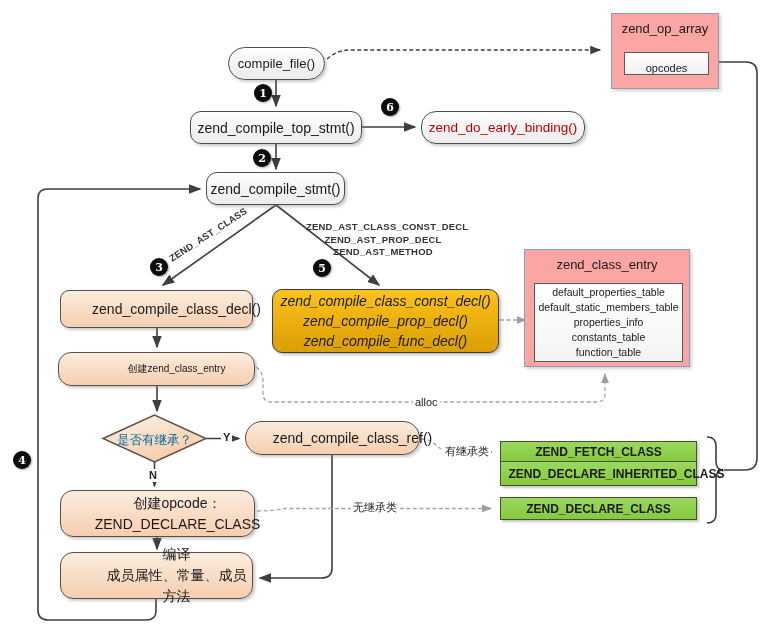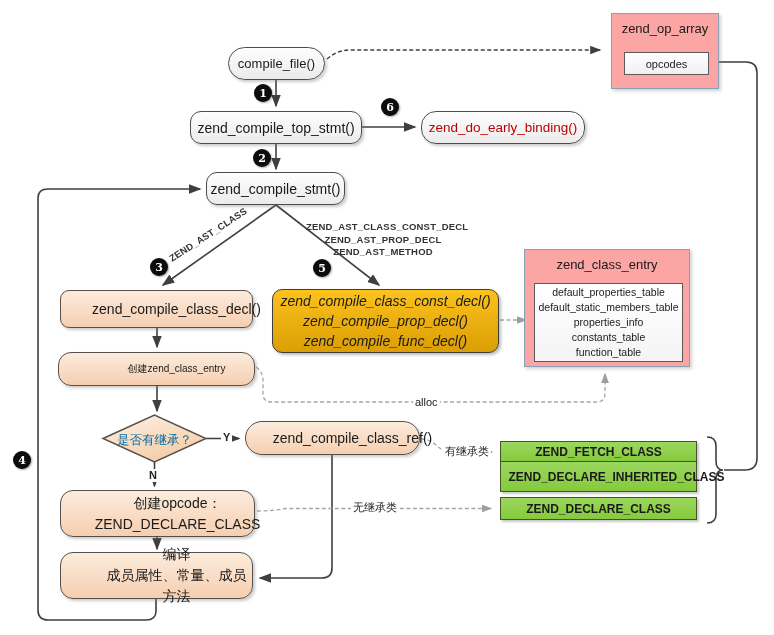--- a/index.html
+++ b/index.html
@@ -6,21 +6,21 @@
   body{width:774px;height:635px;background:#ffffff;font-family:"Liberation Sans",sans-serif;color:#1a1a1a;}
   .canvas{position:relative;width:774px;height:635px;overflow:hidden;}
   svg.wires{position:absolute;left:0;top:0;z-index:1;}
   .node{position:absolute;z-index:2;display:flex;align-items:center;justify-content:center;flex-direction:column;text-align:center;box-sizing:border-box;}
   .pill{background:linear-gradient(180deg,#fefefe 0%,#ebebeb 100%);border:1.4px solid #4d4d4d;box-shadow:2px 2px 3px rgba(125,125,125,.4);font-size:13.5px;}
   .peach{background:linear-gradient(180deg,#fcecdd 0%,#f6ceb0 100%);border:1.4px solid #56504a;box-shadow:2px 2px 3px rgba(125,125,125,.4);font-size:13.5px;padding-left:40px;}
   .orange{background:linear-gradient(180deg,#fcc21d 0%,#db9e04 100%);border:1.5px solid #3d3d3d;border-radius:10px;box-shadow:2px 2px 3px rgba(110,110,110,.45);font-size:14px;font-style:italic;}
   .orange .ln{display:block;line-height:20px;}
   .blue{background:#fca5a5;border:1px solid #8ba0b8;box-shadow:2px 2px 3px rgba(125,125,125,.35);display:block;}
   .blue .title{text-align:center;font-size:13px;padding-top:7px;}
-  .whitebox{position:absolute;background:linear-gradient(180deg,#ffffff 0%,#f0f0f0 100%);border:1px solid #5a5a5a;display:flex;align-items:center;justify-content:center;}
+  .whitebox{position:absolute;background:linear-gradient(180deg,#ffffff 0%,#f0f0f0 100%);border:1px solid #5a5a5a;display:flex;align-items:flex-end;justify-content:center;}
   .green{background:linear-gradient(180deg,#9bd75e 0%,#85ca3c 100%);border:1.3px solid #45552a;box-shadow:2px 2px 2px rgba(120,120,120,.4);font-size:12px;font-weight:bold;}
   .fields{position:absolute;left:9px;top:33px;width:147px;height:77px;background:linear-gradient(180deg,#ffffff,#f4f4f4);border:1px solid #5a5a5a;display:flex;flex-direction:column;justify-content:center;}
   .fields div{font-size:10.5px;line-height:15px;text-align:center;}
   .step{position:absolute;z-index:3;width:18px;height:18px;border-radius:50%;background:#0c0c0c;color:#ffffff;display:flex;align-items:center;justify-content:center;font-family:"DejaVu Serif",serif;font-weight:bold;font-size:11px;box-shadow:1px 1px 2px rgba(0,0,0,.35);}
   .elabel{position:absolute;z-index:3;font-size:11px;color:#222222;background:#ffffff;padding:0 2px;line-height:13px;}
   .astlabel{position:absolute;z-index:3;font-size:9.5px;font-weight:bold;color:#333333;letter-spacing:.2px;}
   .astgroup{position:absolute;z-index:3;font-size:9.5px;font-weight:bold;color:#333333;text-align:center;line-height:12.5px;letter-spacing:.2px;}
   .red{color:#c00000;}
   .dtext{position:absolute;z-index:3;font-size:12.5px;color:#0369a1;text-align:center;}
   .two-ln{line-height:21px;font-size:14px;}
@@ -129,21 +129,21 @@
   </div>
 
   <div class="node peach two-ln" style="left:60px;top:552px;width:193px;height:47px;border-radius:13px;">
     <span>编译</span>
     <span>成员属性、常量、成员方法</span>
   </div>
 
   <div class="node green" style="left:500px;top:441px;width:197px;height:21px;">
     <span>ZEND_FETCH_CLASS</span>
   </div>
-  <div class="node green" style="left:500px;top:461px;width:197px;height:31px;padding-left:36px;">
+  <div class="node green" style="left:500px;top:461px;width:197px;height:25px;padding-left:36px;">
     <span>ZEND_DECLARE_INHERITED_CLASS</span>
   </div>
   <div class="node green" style="left:500px;top:497px;width:197px;height:23px;">
     <span>ZEND_DECLARE_CLASS</span>
   </div>
 
   <div class="step" style="left:254px;top:84px;">1</div>
   <div class="step" style="left:253px;top:149px;">2</div>
   <div class="step" style="left:150px;top:258px;">3</div>
   <div class="step" style="left:13px;top:451px;">4</div>

